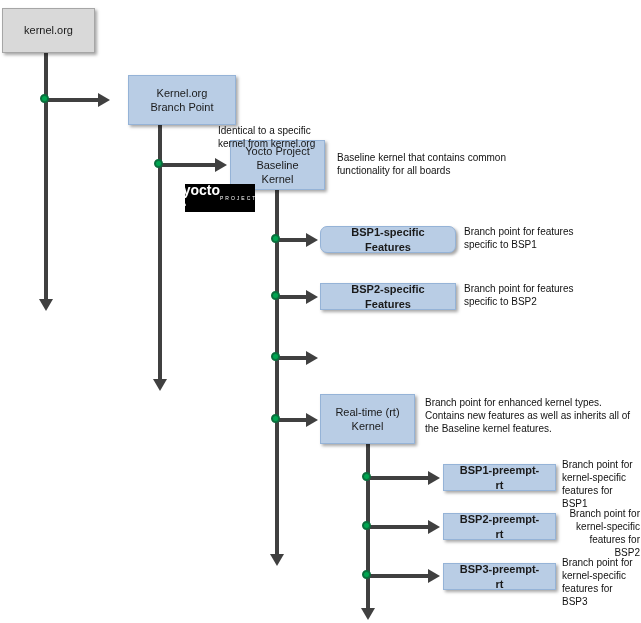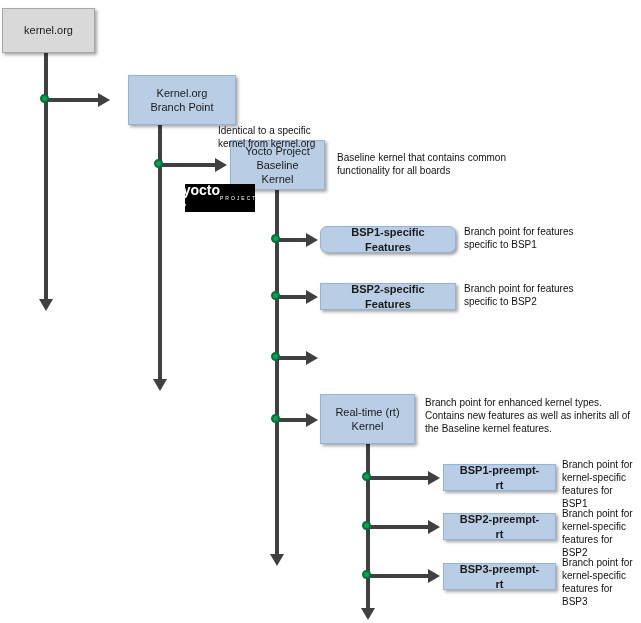--- a/index.html
+++ b/index.html
@@ -131,16 +131,16 @@
   <div class="note" style="left:218px; top:90px; width:122px;margin-top:34px;">Identical to a specific kernel from kernel.org</div>
 
   <div class="note" style="left:337px; top:151px; width:175px;">Baseline kernel that contains common functionality for all boards</div>
 
   <div class="note" style="left:464px; top:225px; width:122px;">Branch point for features specific to BSP1</div>
   <div class="note" style="left:464px; top:282px; width:122px;">Branch point for features specific to BSP2</div>
 
   <div class="note" style="left:425px; top:396px; width:208px;">Branch point for enhanced kernel types. Contains new features as well as inherits all of the Baseline kernel features.</div>
 
   <div class="note" style="left:562px; top:458px; width:78px;">Branch point for kernel-specific features for BSP1</div>
-  <div class="note" style="left:562px; top:507px; width:78px;">Branch point for kernel-specific features for BSP2</div>
+  <div class="note" style="left:562px; top:507px; width:78px;text-align:right;">Branch point for kernel-specific features for BSP2</div>
   <div class="note" style="left:562px; top:556px; width:78px;">Branch point for kernel-specific features for BSP3</div>
 
 </div>
 
 </body></html>

